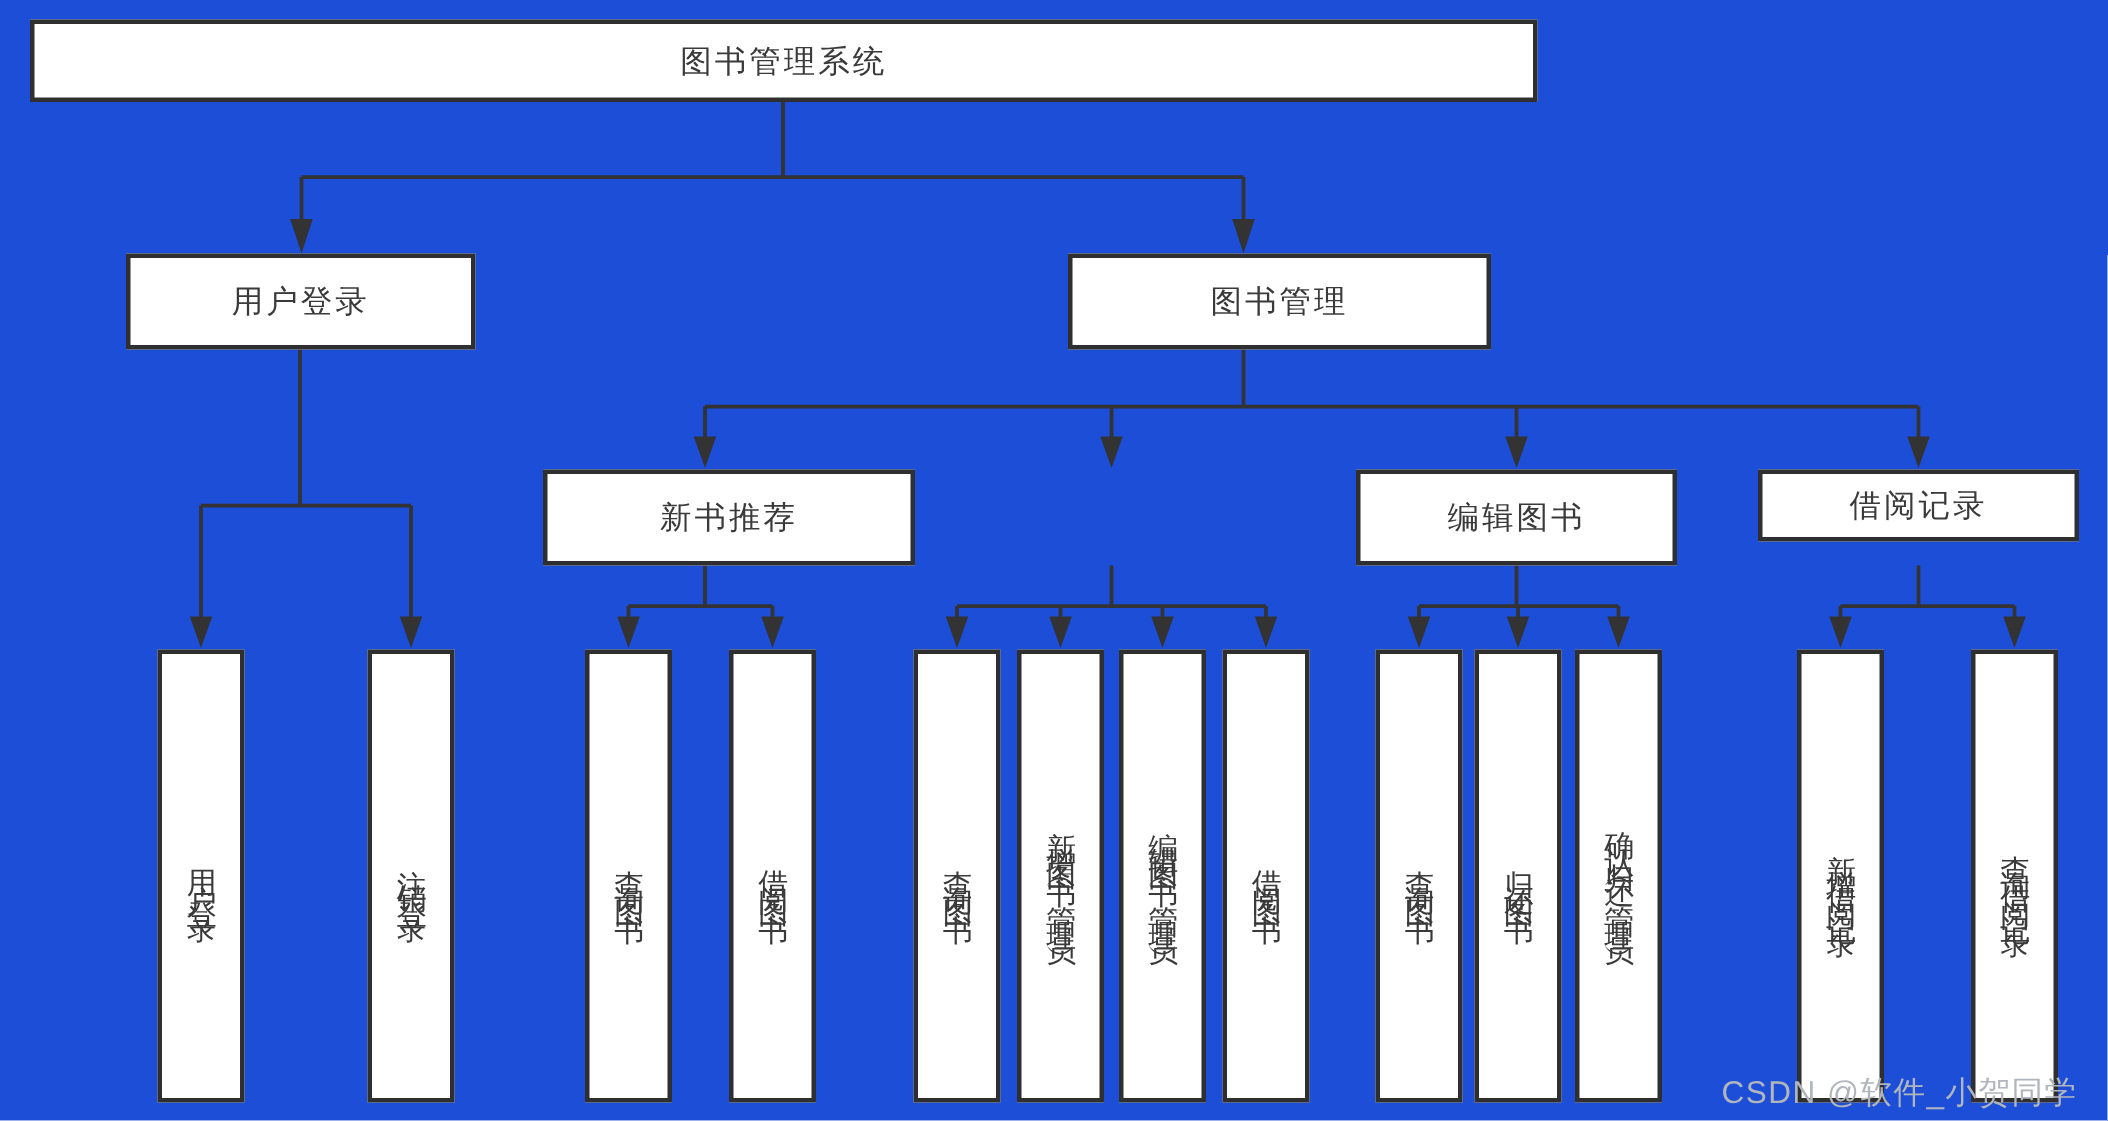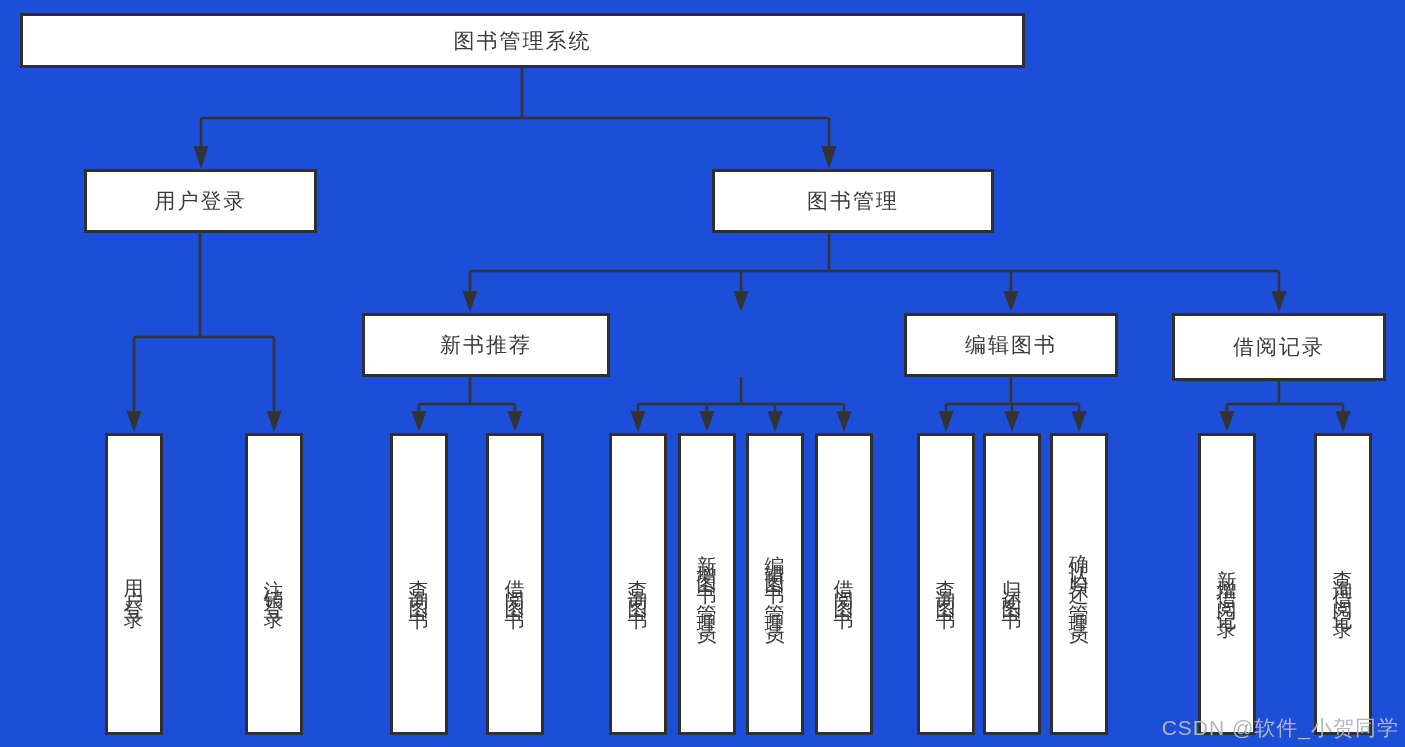--- a/index.html
+++ b/index.html
@@ -60,21 +60,21 @@
     align-items: center;
     justify-content: center;
     font-size: 20px;
     letter-spacing: 10px;
     color: #3a3a3a;
     z-index: 2;
     line-height: 1;
   }
   .watermark {
     position: absolute;
-    right: 6px;
+    right: 20px;
     bottom: 5px;
     font-size: 21px;
     color: #b1b5bc;
     letter-spacing: 1px;
     z-index: 3;
     white-space: nowrap;
   }
 </style>
 </head>
 <body>
@@ -131,21 +131,21 @@
     </g>
   </svg>
 
   <div class="hnode" style="left:20px;top:13px;width:1005px;height:55px">图书管理系统</div>
 
   <div class="hnode" style="left:84px;top:169px;width:233px;height:64px">用户登录</div>
   <div class="hnode" style="left:712px;top:169px;width:282px;height:64px">图书管理</div>
 
   <div class="hnode" style="left:362px;top:313px;width:248px;height:64px">新书推荐</div>
   <div class="hnode" style="left:904px;top:313px;width:214px;height:64px">编辑图书</div>
-  <div class="hnode" style="left:1172px;top:313px;width:214px;height:68px">借阅记录</div>
+  <div class="hnode" style="left:1172px;top:313px;width:214px;height:48px">借阅记录</div>
 
   <div class="vnode" style="left:105px">用户登录</div>
   <div class="vnode" style="left:245px">注销登录</div>
 
   <div class="vnode" style="left:390px">查询图书</div>
   <div class="vnode" style="left:486px">借阅图书</div>
 
   <div class="vnode" style="left:609px">查询图书</div>
   <div class="vnode" style="left:678px">新增图书（管理员）</div>
   <div class="vnode" style="left:746px">编辑图书（管理员）</div>

